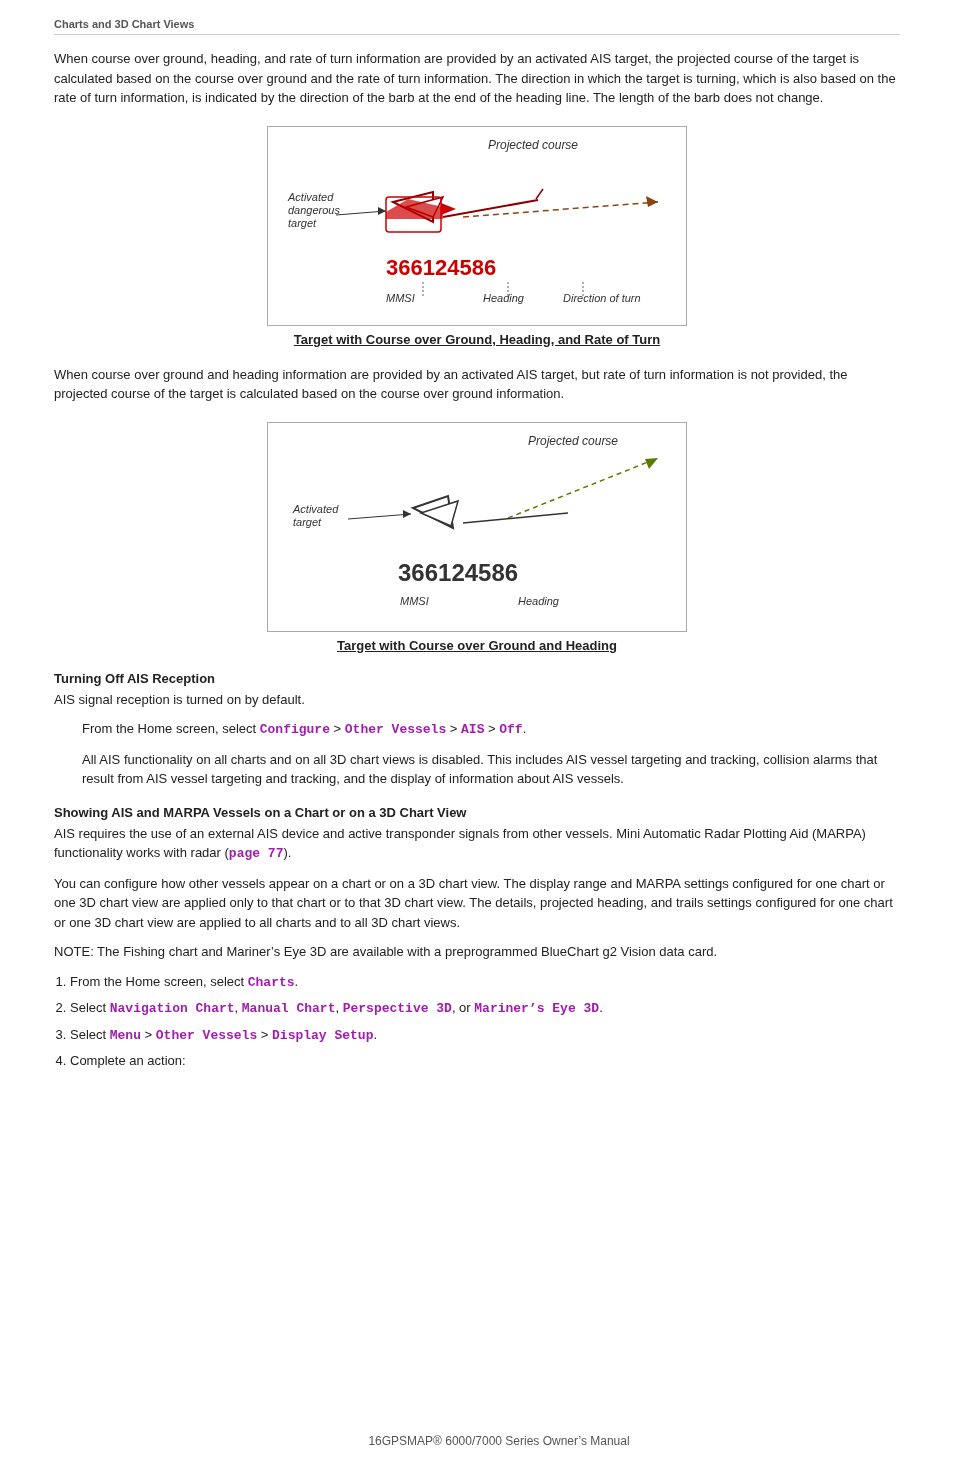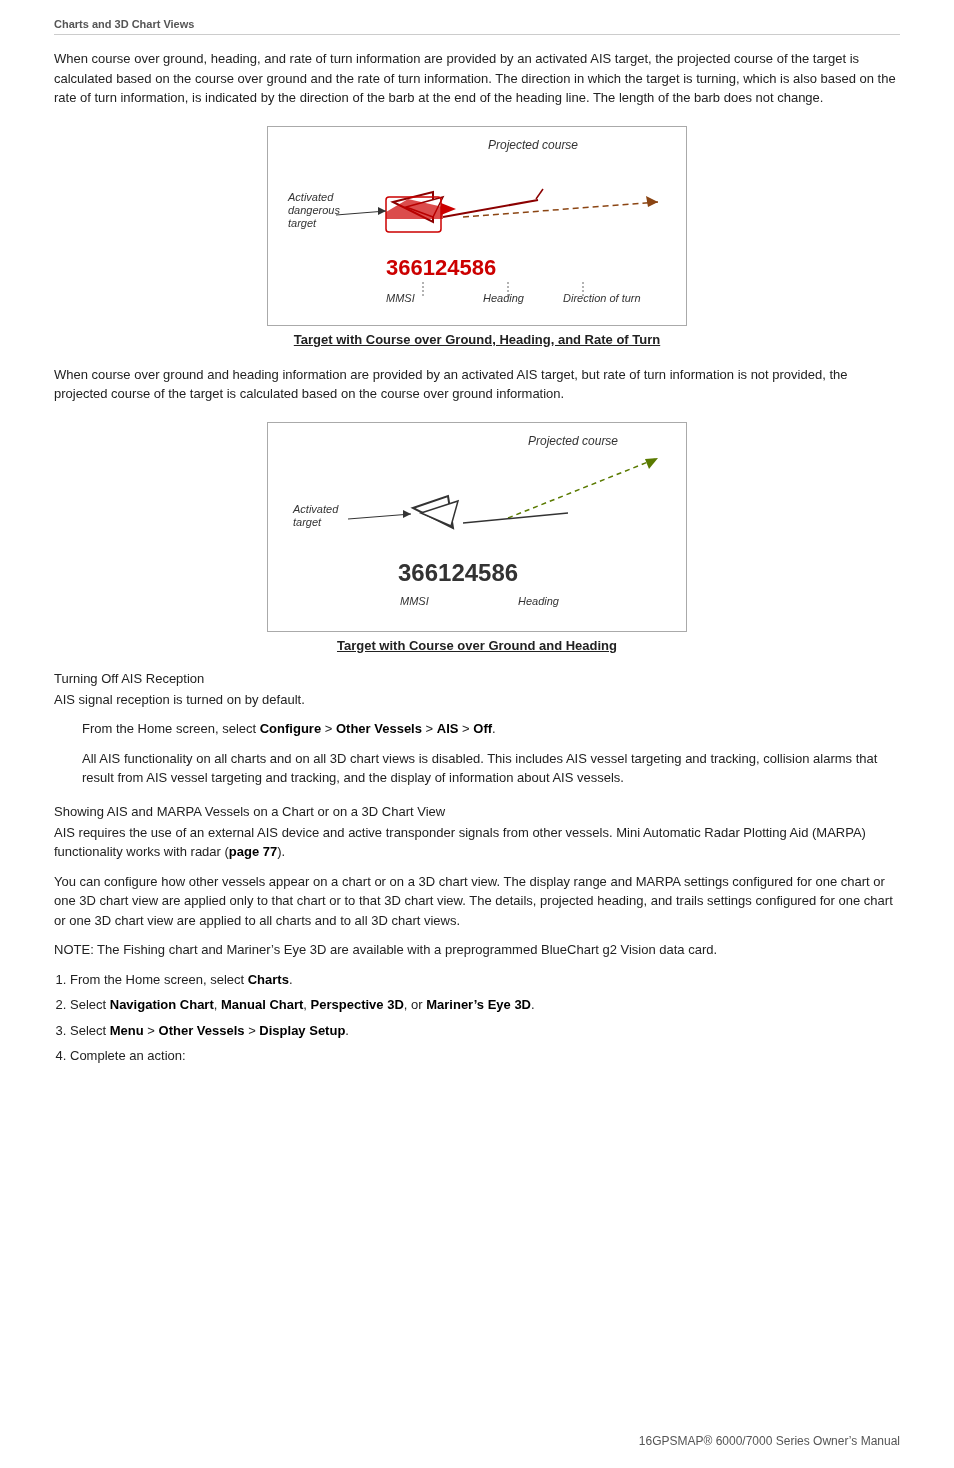--- a/index.html
+++ b/index.html
@@ -50,51 +50,52 @@
     .figure-caption {
       font-size: 13px;
       font-weight: bold;
       text-align: center;
       margin-top: 6px;
       text-decoration: underline;
     }
     
     .section-heading {
       font-size: 13px;
-      font-weight: normal;
+      font-weight: bold;
       margin-bottom: 4px;
       margin-top: 16px;
     }
     .indent-block {
       margin-left: 28px;
       margin-bottom: 8px;
     }
     .link-text {
-      color: #000000;
+      color: #a21caf;
       font-weight: bold;
       text-decoration: none;
+      font-family: Liberation Mono, monospace;
     }
     .note-bold {
       font-weight: normal;
     }
     ol {
       margin-left: 16px;
       margin-bottom: 10px;
     }
     ol li {
       margin-bottom: 6px;
       line-height: 1.5;
     }
     .page-footer {
       position: absolute;
       bottom: 20px;
       left: 54px;
       right: 54px;
       display: flex;
-      justify-content: flex-end;
+      justify-content: center;
       font-size: 12px;
       color: #555;
       margin-left: 44px;
     }
     .footer-italic {
       font-size: 12px;
     }
   </style>
 </head>
 <body>

